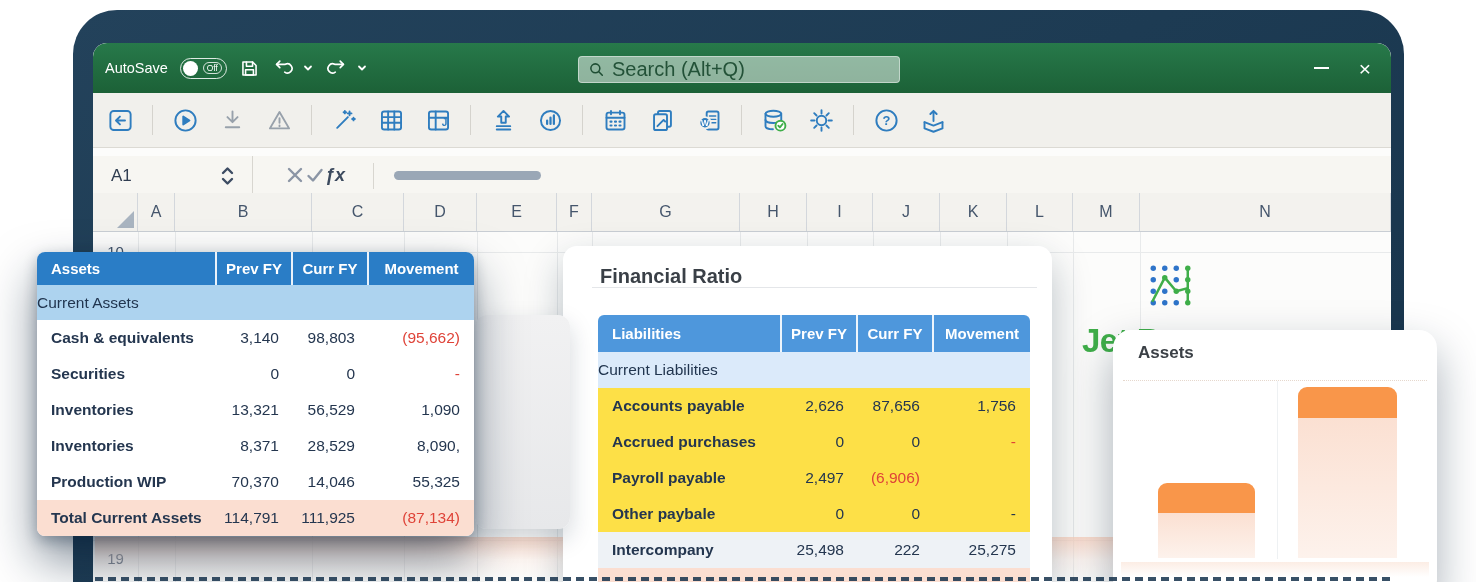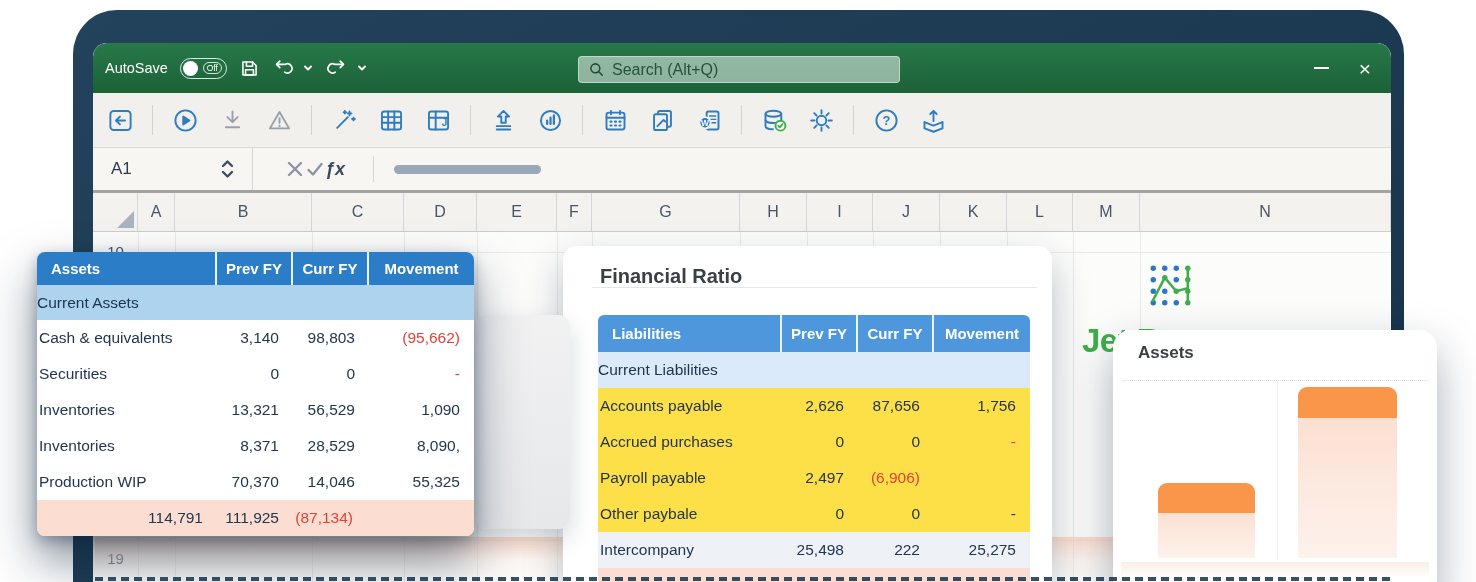--- a/index.html
+++ b/index.html
@@ -24,41 +24,41 @@
   .toggle { width:47px; height:21px; border:1.5px solid rgba(255,255,255,.85); border-radius:11px;
     position:relative; display:flex; align-items:center; }
   .toggle .knob { position:absolute; left:2px; width:15px; height:15px; border-radius:50%; background:#fff; }
   .toggle .state { position:absolute; right:4px; font-size:8.5px; color:#fff;
     border:1px solid rgba(255,255,255,.8); border-radius:8px; padding:0 3px; line-height:10px; }
   .tb-btn { display:flex; align-items:center; justify-content:center; cursor:default; }
   .chev { margin-left:-4px; }
   #searchbox { position:absolute; left:485px; top:13px; width:322px; height:27px;
     background:rgba(255,255,255,.5); border:1px solid rgba(255,255,255,.45); border-radius:4px;
     display:flex; align-items:center; padding-left:9px; gap:7px; }
-  #searchbox input { border:none; outline:none; background:transparent; font-size:16px;
+  #searchbox input { border:none; outline:none; background:transparent; font-size:20px;
     color:#1e4d33; width:250px; font-family:inherit; }
   #searchbox input::placeholder { color:#1e4d33; opacity:.95; }
   .tb-right { position:absolute; right:0; top:0; height:50px; display:flex; align-items:center;
     gap:30px; padding-right:20px; }
   .minbar { display:block; width:15px; height:2px; background:#fff; }
   .closex { font-size:21px; color:#fff; line-height:1; }
 
   
   #toolbar { position:absolute; left:0; top:50px; width:100%; height:55px; background:#f1f0ec;
     border-bottom:1px solid #dcdad4; display:flex; align-items:center; gap:17px; padding-left:12px; }
   .t-icon { width:30px; height:30px; display:flex; align-items:center; justify-content:center; }
   .t-icon svg { width:27px; height:27px; }
   .t-sep { width:1px; height:30px; background:#d5d3cd; }
   .stroke-b { stroke:#2f7dbf; fill:none; stroke-width:1.7; stroke-linecap:round; stroke-linejoin:round; }
   .stroke-g { stroke:#98a1ab; fill:none; stroke-width:1.7; stroke-linecap:round; stroke-linejoin:round; }
   .stroke-w { stroke:#fff; fill:none; stroke-width:1.8; stroke-linecap:round; stroke-linejoin:round; }
 
   
-  #formulabar { position:absolute; left:0; top:105px; width:100%; height:45px; background:#f7f6f2;
-    border-bottom:3px solid #a3a3a3; display:flex; align-items:center; }
+  #formulabar { position:absolute; left:0; top:113px; width:100%; height:45px; background:#f7f6f2;
+    border-bottom:6px solid #a3a3a3; display:flex; align-items:center; }
   #namebox { width:160px; height:100%; border-right:1px solid #d8d6d0; display:flex;
     align-items:center; justify-content:space-between; padding:0 16px 0 18px; }
   #namebox .ref { font-size:17px; color:#2f3c50; }
   .fb-group { display:flex; align-items:flex-start; padding-left:32px; }
   .fx { font-size:18px; color:#3c4a5e; font-style:italic; font-weight:bold; }
   .fb-sep { width:1px; height:26px; background:#d8d6d0; margin-left:28px; }
   .fb-pill { width:147px; height:9px; border-radius:5px; background:#9aa7b6; margin-left:20px; }
 
   
   #colheaders { position:absolute; left:0; top:150px; width:100%; height:39px; display:flex;
@@ -89,21 +89,21 @@
 
   
   .tbl { z-index:5; font-size:15.5px; color:#24364f; }
   .thead, .trow { display:grid; }
   .thead { color:#fff; font-weight:bold; font-size:15px; }
   .th { display:flex; align-items:center; justify-content:center; }
   .th.c1 { justify-content:flex-start; padding-left:14px; }
   .th + .th { border-left:2px solid rgba(255,255,255,.9); }
   .tsec { display:flex; align-items:center; padding-left:0; color:#21354f; }
   .td { display:flex; align-items:center; }
-  .td.c1 { padding-left:2px; }
+  .td.c1 { padding-left:14px;font-weight:bold; }
   .td.num { justify-content:flex-end; padding-right:12px; }
   .td.c4 { padding-right:14px; }
   .neg { color:#df4338; }
 
   #assets-tbl { left:37px; top:252px; width:437px; border-radius:8px; overflow:hidden;
     box-shadow:0 24px 48px rgba(10,32,55,.5), 0 5px 14px rgba(10,32,55,.3); background:#fff; z-index:6; }
   #assets-tbl .thead { grid-template-columns:178px 76px 76px 107px; height:33px; background:#2a7dc6; }
   #assets-tbl .tsec { height:35px; background:#add3ef; }
   #assets-tbl .trow { grid-template-columns:178px 76px 76px 107px; height:36px; background:#fff; }
   #assets-tbl .trow.total { background:#fbded1; }
@@ -460,20 +460,21 @@
     <div class="td num">28,529</div>
     <div class="td num c4">8,090,</div>
   </div>
   <div class="trow">
     <div class="td c1">Production WIP</div>
     <div class="td num">70,370</div>
     <div class="td num">14,046</div>
     <div class="td num c4">55,325</div>
   </div>
   <div class="trow total">
+    <div class="td c1">Total Current Assets</div>
     <div class="td num">114,791</div>
     <div class="td num">111,925</div>
     <div class="td num c4 neg">(87,134)</div>
   </div>
 </div>
 
 <div class="abs" id="brand">
   <svg width="46" height="46" viewBox="0 0 44 44">
     <g fill="#2e74c9">
       <circle cx="6" cy="6" r="2.6"></circle>

